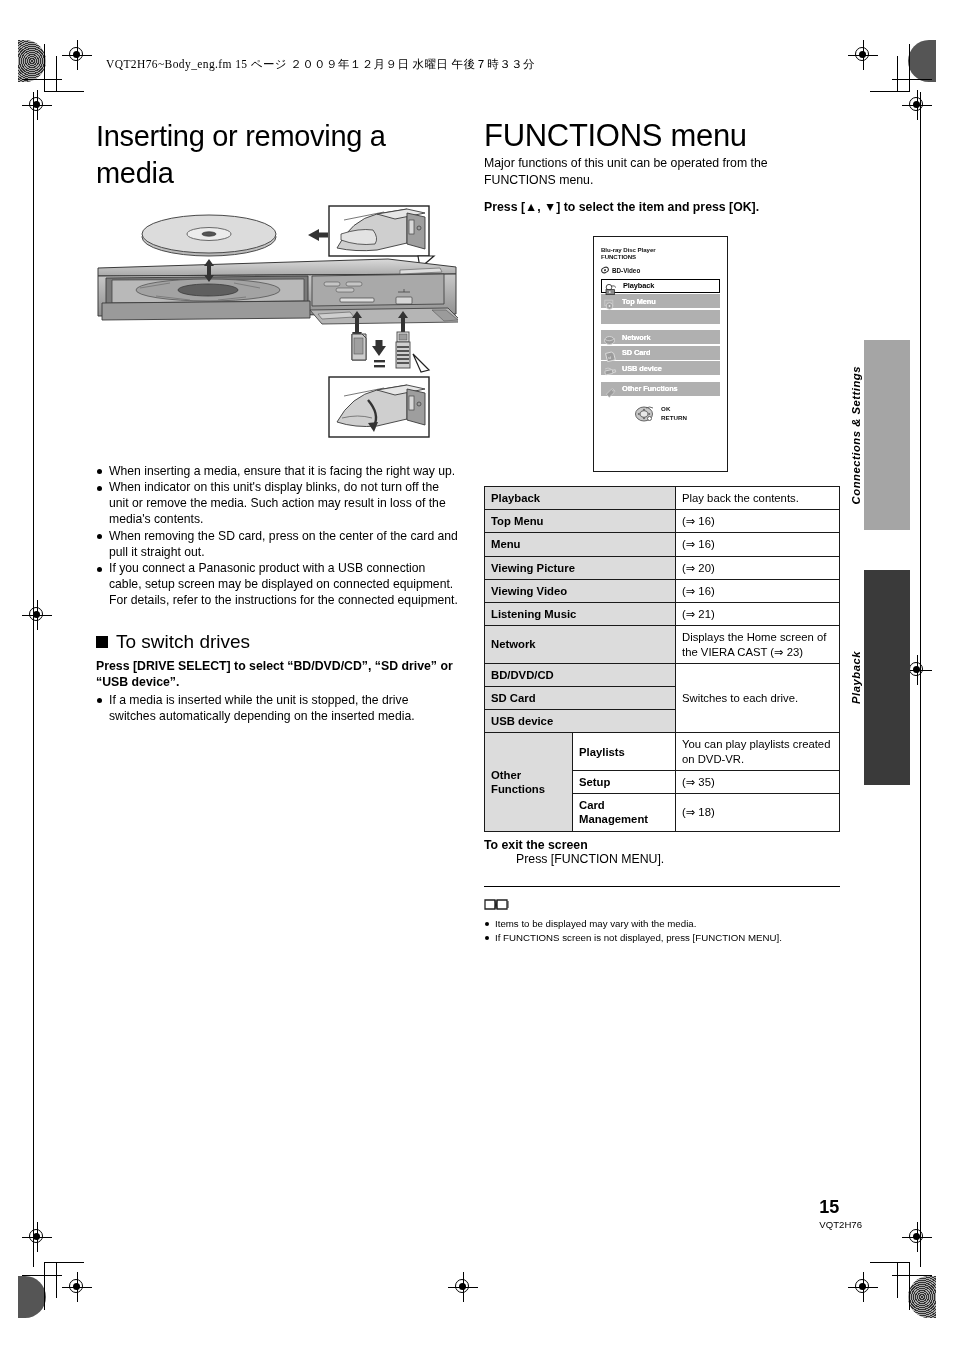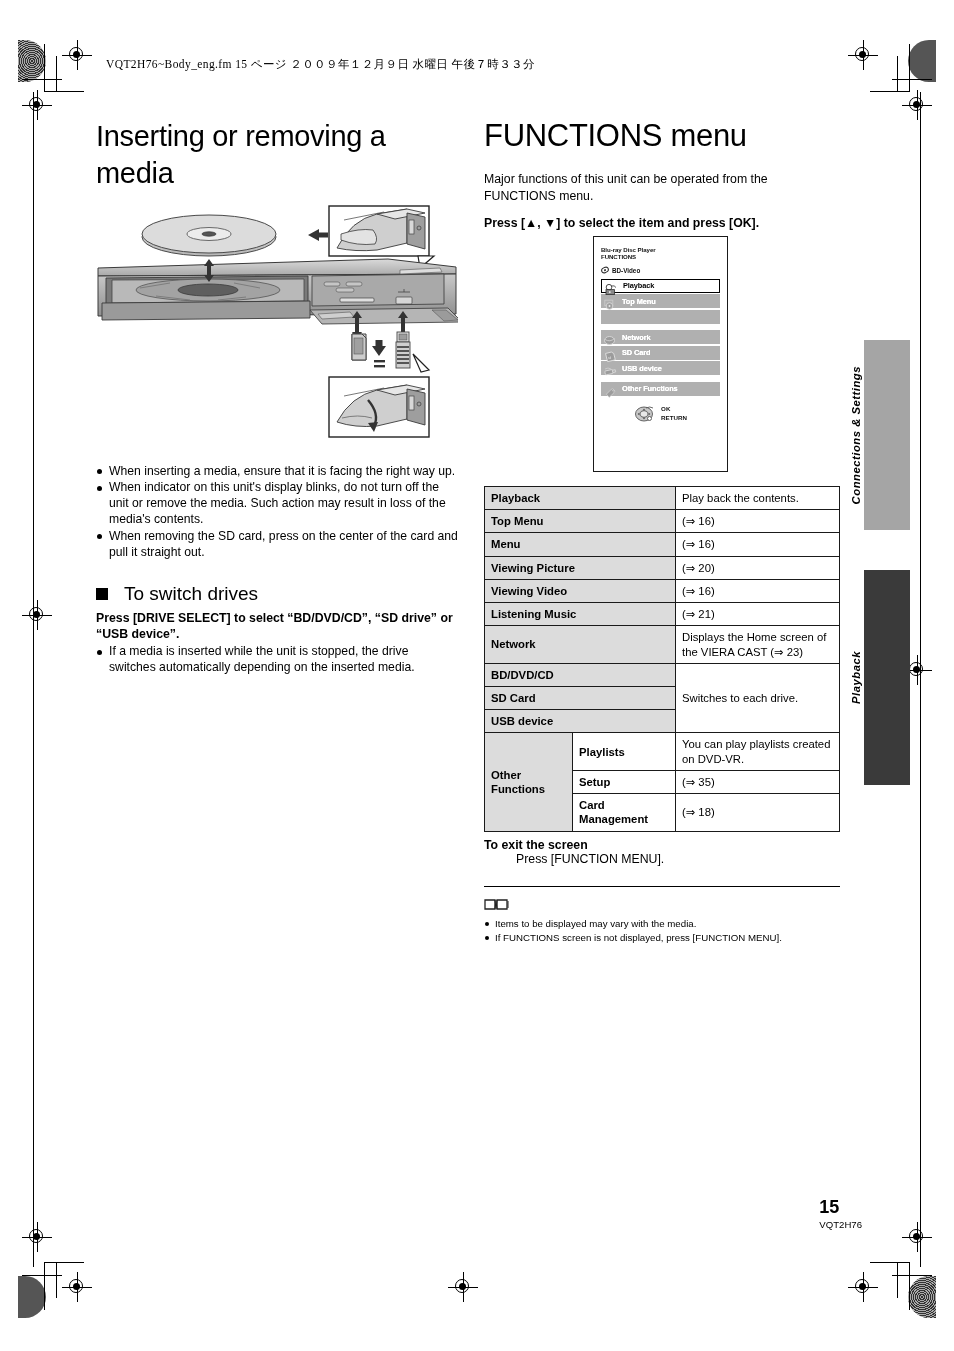--- a/index.html
+++ b/index.html
@@ -91,21 +91,20 @@
     margin: 0;
     letter-spacing: -0.3px;
   }
   h1.title.big {
     font-size: 31px;
   }
 
   .intro {
     font-size: 12.3px;
     line-height: 1.36;
-    margin-top: 16px;
   }
   .bold-line {
     font-size: 12.3px;
     font-weight: bold;
     line-height: 1.36;
     margin-top: 10px;
   }
 
   
   ul.bullets {
@@ -130,21 +129,21 @@
     border-radius: 50%;
     background: #000;
   }
 
   h2.sub {
     font-size: 19px;
     font-weight: normal;
     margin: 0 0 5px 0;
     display: flex;
     align-items: center;
-    gap: 16px;
+    gap: 8px;
   }
   h2.sub .sq {
     width: 12px;
     height: 12px;
     background: #000;
     display: inline-block;
   }
   .strong-para {
     font-size: 12.3px;
     font-weight: bold;
@@ -636,20 +635,21 @@
         <path d="M246,214 q16,-4 30,0" stroke="#666" stroke-width="0.8" fill="none"></path>
       </g>
       <path d="M325,168 l-8,-18 l16,16 z" fill="#ffffff" stroke="#222" stroke-width="1.2"></path>
     </svg>
   </div>
 
   <ul class="bullets" style="margin-top:20px;">
     <li>When inserting a media, ensure that it is facing the right way up.</li>
     <li>When indicator on this unit's display blinks, do not turn off the unit or remove the media. Such action may result in loss of the media's contents.</li>
     <li>When removing the SD card, press on the center of the card and pull it straight out.</li>
+    <li>If you connect a Panasonic product with a USB connection cable, setup screen may be displayed on connected equipment. For details, refer to the instructions for the connected equipment.</li>
   </ul>
 
   <div style="margin-top:22px;">
     <h2 class="sub">
       <span class="sq"></span>
       <span>To switch drives</span>
     </h2>
     <div class="strong-para">Press [DRIVE SELECT] to select “BD/DVD/CD”, “SD drive” or “USB device”.</div>
     <ul class="bullets">
       <li>If a media is inserted while the unit is stopped, the drive switches automatically depending on the inserted media.</li>

